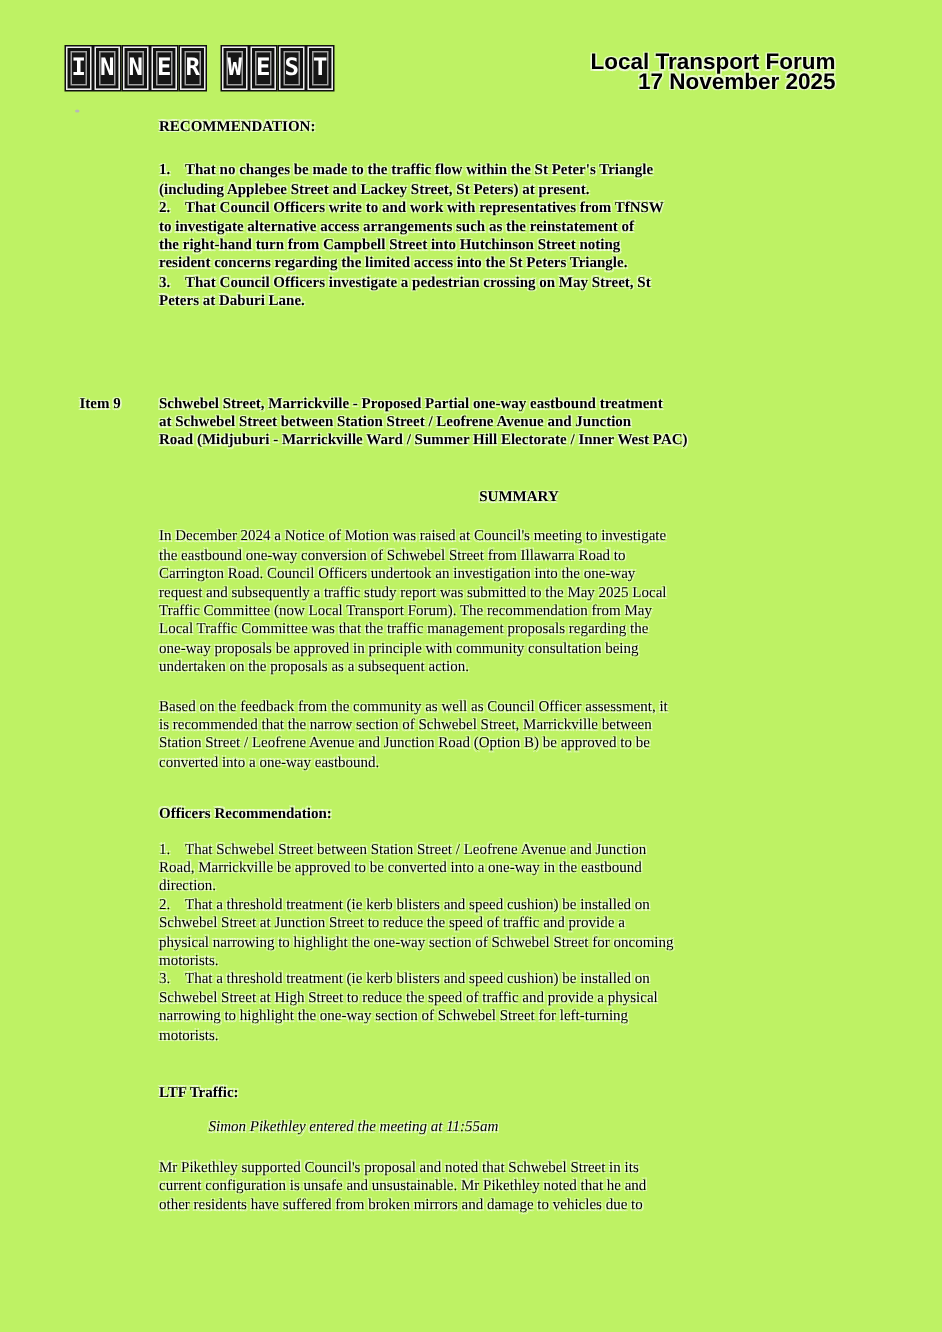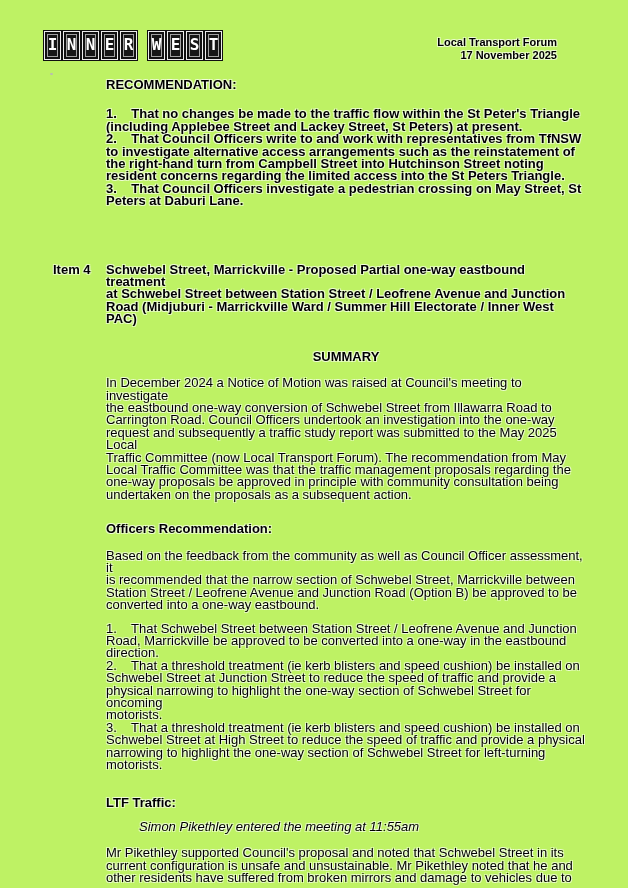--- a/index.html
+++ b/index.html
@@ -30,27 +30,27 @@
     background:#161616;color:#fff;
     font-family:"DejaVu Sans Mono","Liberation Mono",monospace;
     font-weight:700;font-size:16px;line-height:1;
     border:1px solid #ededed;
     box-shadow:0 0 0 1px #101010, inset 0 0 0 2px #101010, inset 0 0 0 3px rgba(255,255,255,.6);
   }
   .logo-gap{display:inline-block;width:9px;}
 
   .header-meta{
     position:absolute;top:36px;right:71px;
-    text-align:right;font-weight:700;font-size:11px;line-height:12.5px;
+    text-align:right;font-weight:700;font-size:15px;line-height:12.5px;
   }
 
   .speck{position:absolute;left:50px;top:73px;width:3px;height:2px;background:#b9b9b7;border-radius:50%;}
 
   
-  .content{position:absolute;top:79px;left:106px;width:480px;font-size:13px;line-height:12.4px;}
+  .content{position:absolute;top:79px;left:106px;width:480px;font-size:10px;line-height:12.4px;font-family:Liberation Serif, serif;}
   .pre{white-space:pre-wrap;}
   .bold{font-weight:700;}
   .italic{font-style:italic;}
 
   .rec-items{margin-top:17px;}
   .item4-row{margin-top:56px;margin-left:-53px;display:flex;}
   .item4-label{width:53px;flex:0 0 53px;font-weight:700;}
   .summary-heading{margin-top:25px;text-align:center;}
   .summary-p1{margin-top:14px;}
   .summary-p2{margin-top:14px;}
@@ -83,43 +83,43 @@
     <div class="txt bold pre rec-items">1.    That no changes be made to the traffic flow within the St Peter's Triangle
 (including Applebee Street and Lackey Street, St Peters) at present.
 2.    That Council Officers write to and work with representatives from TfNSW
 to investigate alternative access arrangements such as the reinstatement of
 the right-hand turn from Campbell Street into Hutchinson Street noting
 resident concerns regarding the limited access into the St Peters Triangle.
 3.    That Council Officers investigate a pedestrian crossing on May Street, St
 Peters at Daburi Lane.</div>
 
     <div class="item4-row">
-      <div class="item4-label txt">Item 4</div>
+      <div class="item4-label txt">Item 9</div>
       <div class="txt bold pre">Schwebel Street, Marrickville - Proposed Partial one-way eastbound treatment
 at Schwebel Street between Station Street / Leofrene Avenue and Junction
 Road (Midjuburi - Marrickville Ward / Summer Hill Electorate / Inner West PAC)</div>
     </div>
 
     <div class="txt bold summary-heading">SUMMARY</div>
 
     <div class="txt pre summary-p1">In December 2024 a Notice of Motion was raised at Council's meeting to investigate
 the eastbound one-way conversion of Schwebel Street from Illawarra Road to
 Carrington Road. Council Officers undertook an investigation into the one-way
 request and subsequently a traffic study report was submitted to the May 2025 Local
 Traffic Committee (now Local Transport Forum). The recommendation from May
 Local Traffic Committee was that the traffic management proposals regarding the
 one-way proposals be approved in principle with community consultation being
 undertaken on the proposals as a subsequent action.</div>
 
-    <div class="txt bold officers-heading">Officers Recommendation:</div>
-
     <div class="txt pre summary-p2">Based on the feedback from the community as well as Council Officer assessment, it
 is recommended that the narrow section of Schwebel Street, Marrickville between
 Station Street / Leofrene Avenue and Junction Road (Option B) be approved to be
 converted into a one-way eastbound.</div>
+
+    <div class="txt bold officers-heading">Officers Recommendation:</div>
 
     <div class="txt pre officers-items">1.    That Schwebel Street between Station Street / Leofrene Avenue and Junction
 Road, Marrickville be approved to be converted into a one-way in the eastbound
 direction.
 2.    That a threshold treatment (ie kerb blisters and speed cushion) be installed on
 Schwebel Street at Junction Street to reduce the speed of traffic and provide a
 physical narrowing to highlight the one-way section of Schwebel Street for oncoming
 motorists.
 3.    That a threshold treatment (ie kerb blisters and speed cushion) be installed on
 Schwebel Street at High Street to reduce the speed of traffic and provide a physical

